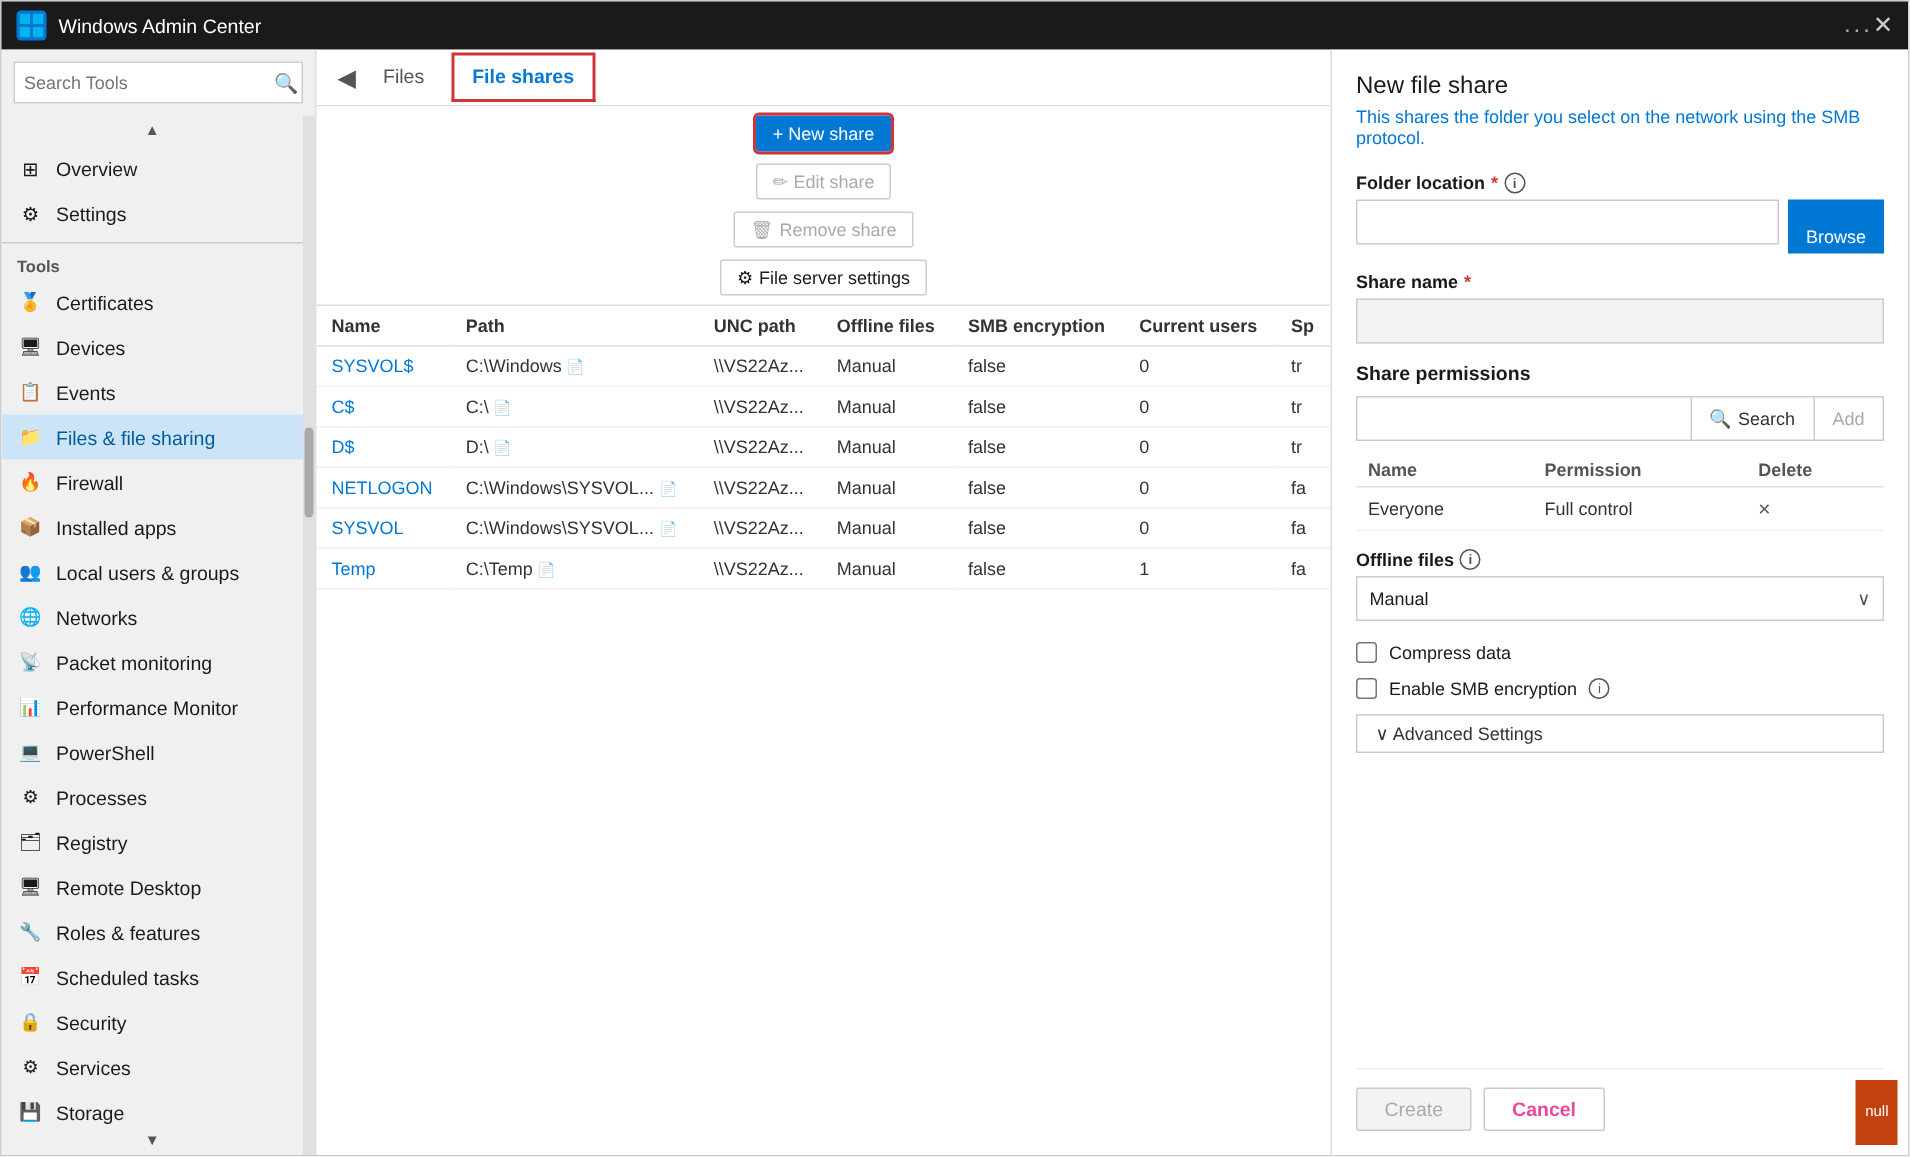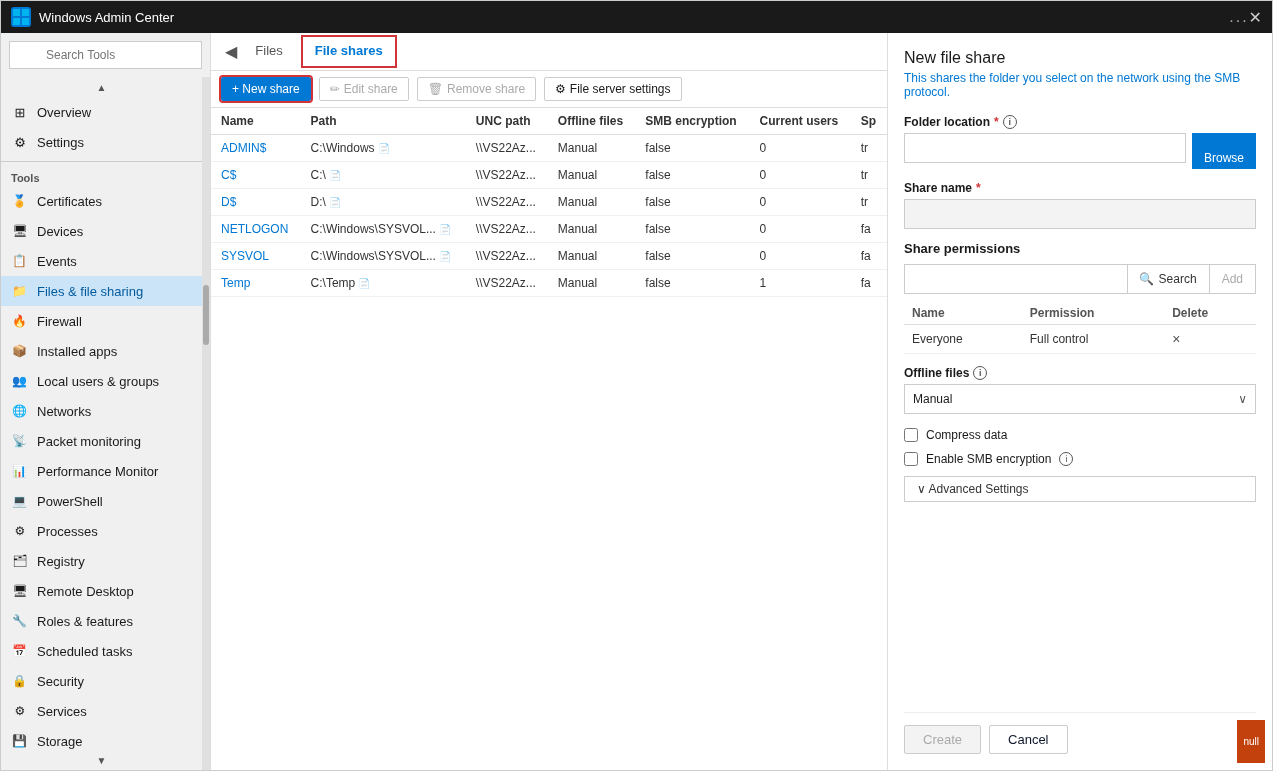--- a/index.html
+++ b/index.html
@@ -14,42 +14,42 @@
     .title-bar-dots { color: #aaa; margin-left: 6px; font-size: 16px; letter-spacing: 2px; }
     .title-bar-close { margin-left: auto; cursor: pointer; font-size: 16px; color: #ccc; }
 
     
     .main-layout { display: flex; flex: 1; overflow: hidden; }
 
     
     .sidebar { width: 210px; background: #f0f0f0; border-right: 1px solid #ddd; display: flex; flex-direction: column; flex-shrink: 0; overflow: hidden; }
 
     .search-box { display: flex; align-items: center; margin: 8px; border: 1px solid #ccc; background: #fff; height: 28px; }
-    .search-box input { border: none; outline: none; flex: 1; padding: 0 6px; font-size: 12px; background: transparent; margin-left: 30px; }
+    .search-box input { border: none; outline: none; flex: 1; padding: 0 6px; font-size: 12px; background: transparent; }
     .search-box .search-icon { padding: 0 6px; color: #555; }
 
     .sidebar-items { overflow-y: auto; flex: 1; }
     .sidebar-item { display: flex; align-items: center; padding: 6px 10px; cursor: pointer; color: #1a1a1a; font-size: 13px; }
     .sidebar-item.active { background: #cce4f7; color: #005a9e; }
     .sidebar-item .item-icon { width: 18px; height: 18px; margin-right: 8px; flex-shrink: 0; display: flex; align-items: center; justify-content: center; }
 
     .sidebar-divider { border: none; border-top: 1px solid #ccc; margin: 4px 0; }
 
     .tools-label { font-size: 11px; color: #555; padding: 6px 10px 2px; font-weight: 700; }
 
     
     .content-area { flex: 1; display: flex; flex-direction: column; overflow: hidden; }
 
     
     .tabs-bar { display: flex; align-items: center; border-bottom: 1px solid #ddd; background: #fff; padding: 0 10px; height: 38px; flex-shrink: 0; }
     .tab { padding: 8px 14px; cursor: pointer; font-size: 13px; color: #555; border-bottom: 2px solid transparent; margin-right: 4px; }
     .tab.active { color: #0078d4; border-bottom: 2px solid #0078d4; font-weight: 600; }
 
     
-    .toolbar { display: flex; align-items: center; padding: 6px 10px; border-bottom: 1px solid #ddd; background: #fff; flex-shrink: 0; gap: 8px; }
+    .toolbar { display: flex; align-items: center; padding: 6px 10px; border-bottom: 1px solid #ddd; background: #fff; flex-shrink: 0; gap: 8px; flex-direction: column; }
     .toolbar-btn { display: flex; align-items: center; gap: 4px; padding: 4px 10px; border: 1px solid #ccc; background: #fff; cursor: pointer; font-size: 12px; color: #1a1a1a; border-radius: 2px; }
     .toolbar-btn.primary { background: #0078d4; color: #fff; border-color: #0078d4; }
     .toolbar-btn.disabled { color: #aaa; cursor: default; }
 
     
     .table-area { flex: 1; overflow-y: auto; background: #fff; }
     table { width: 100%; border-collapse: collapse; }
     thead th { text-align: left; padding: 6px 10px; font-weight: 600; font-size: 12px; color: #333; border-bottom: 1px solid #ddd; background: #fff; }
     tbody tr { border-bottom: 1px solid #f0f0f0; }
     tbody td { padding: 6px 10px; font-size: 12px; color: #333; }
@@ -87,21 +87,21 @@
     .dropdown-chevron { color: #555; }
 
     .checkbox-row { display: flex; align-items: flex-start; gap: 8px; margin-bottom: 10px; font-size: 12px; }
     .checkbox-row input[type=checkbox] { width: 14px; height: 14px; cursor: pointer; }
 
     .advanced-btn { display: flex; align-items: center; gap: 6px; border: 1px solid #ccc; background: #fff; padding: 5px 12px; font-size: 12px; cursor: pointer; color: #333; margin-bottom: 16px; }
 
     .panel-footer { display: flex; gap: 8px; margin-top: auto; padding-top: 12px; border-top: 1px solid #eee; }
     .footer-btn { padding: 6px 18px; font-size: 13px; cursor: pointer; border-radius: 2px; }
     .footer-btn.primary { background: #f3f3f3; border: 1px solid #ccc; color: #aaa; }
-    .footer-btn.secondary { background: #fff; border: 1px solid #ccc; color: #0f172a; }
+    .footer-btn.secondary { background: #fff; border: 1px solid #ccc; color: #ec4899; font-weight: bold; }
 
     
     .sidebar-items::-webkit-scrollbar { width: 6px; }
     .sidebar-items::-webkit-scrollbar-thumb { background: #ccc; }
     .scroll-arrow { display: flex; align-items: center; justify-content: center; height: 20px; cursor: pointer; color: #555; font-size: 10px; background: #f0f0f0; }
 
     .sidebar-inner { display: flex; height: 100%; }
     .sidebar-main { flex: 1; overflow: hidden; display: flex; flex-direction: column; }
     .sidebar-scrollbar { width: 8px; background: #e0e0e0; position: relative; }
     .sidebar-scrollbar-thumb { width: 6px; height: 60px; background: #aaa; position: absolute; top: 30%; left: 1px; border-radius: 3px; }
@@ -275,21 +275,21 @@
               <th>Path</th>
               <th>UNC path</th>
               <th>Offline files</th>
               <th>SMB encryption</th>
               <th>Current users</th>
               <th>Sp</th>
             </tr>
           </thead>
           <tbody id="shares-tbody">
               <tr>
-      <td><a>ADMIN$</a></td>
+      <td><a>SYSVOL$</a></td>
       <td>C:\Windows <span style="font-size:10px;color:#666;">📄</span></td>
       <td>\\VS22Az...</td>
       <td>Manual</td>
       <td>false</td>
       <td>0</td>
       <td>tr</td>
     </tr>
               <tr>
       <td><a>C$</a></td>
       <td>C:\ <span style="font-size:10px;color:#666;">📄</span></td>

